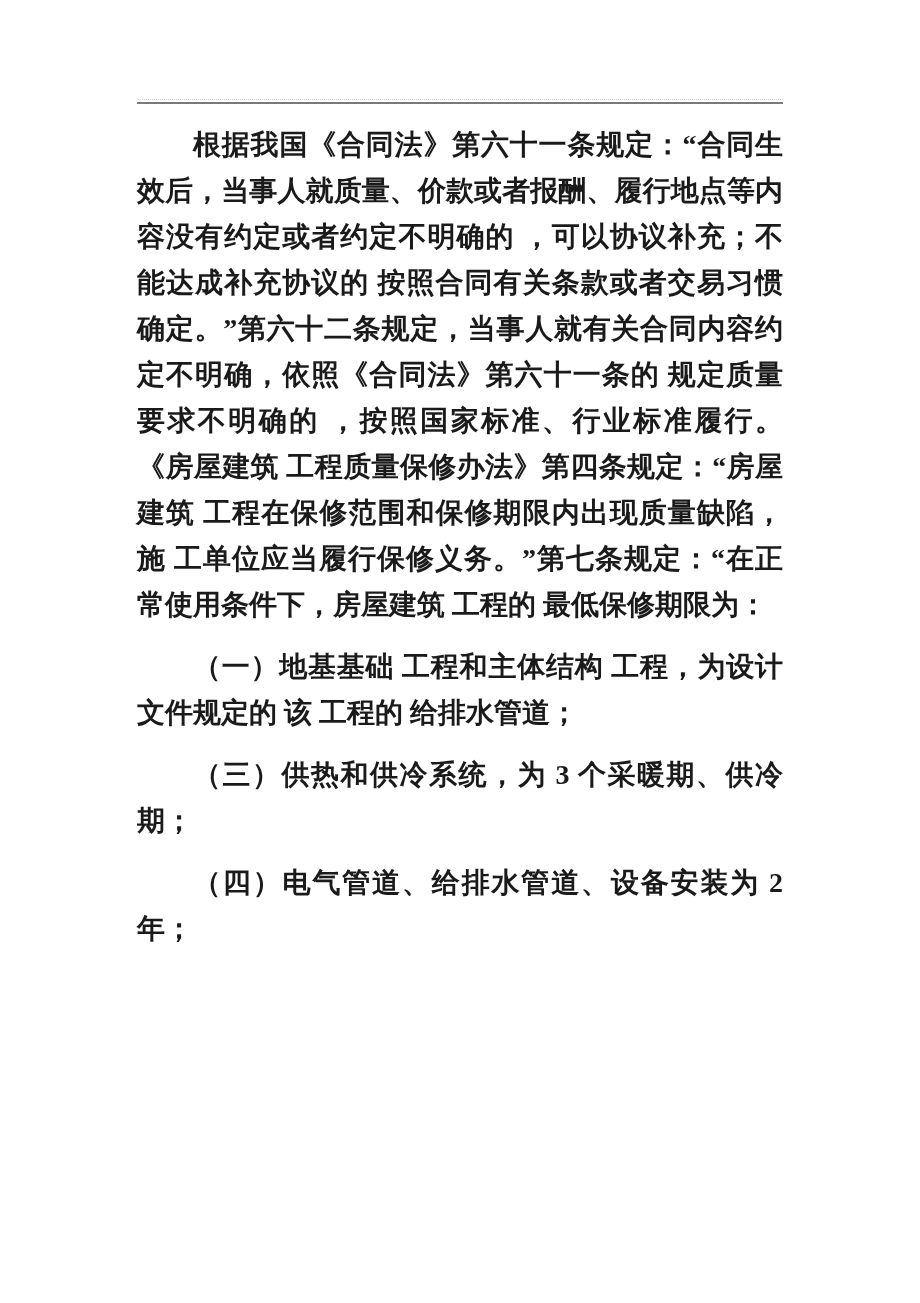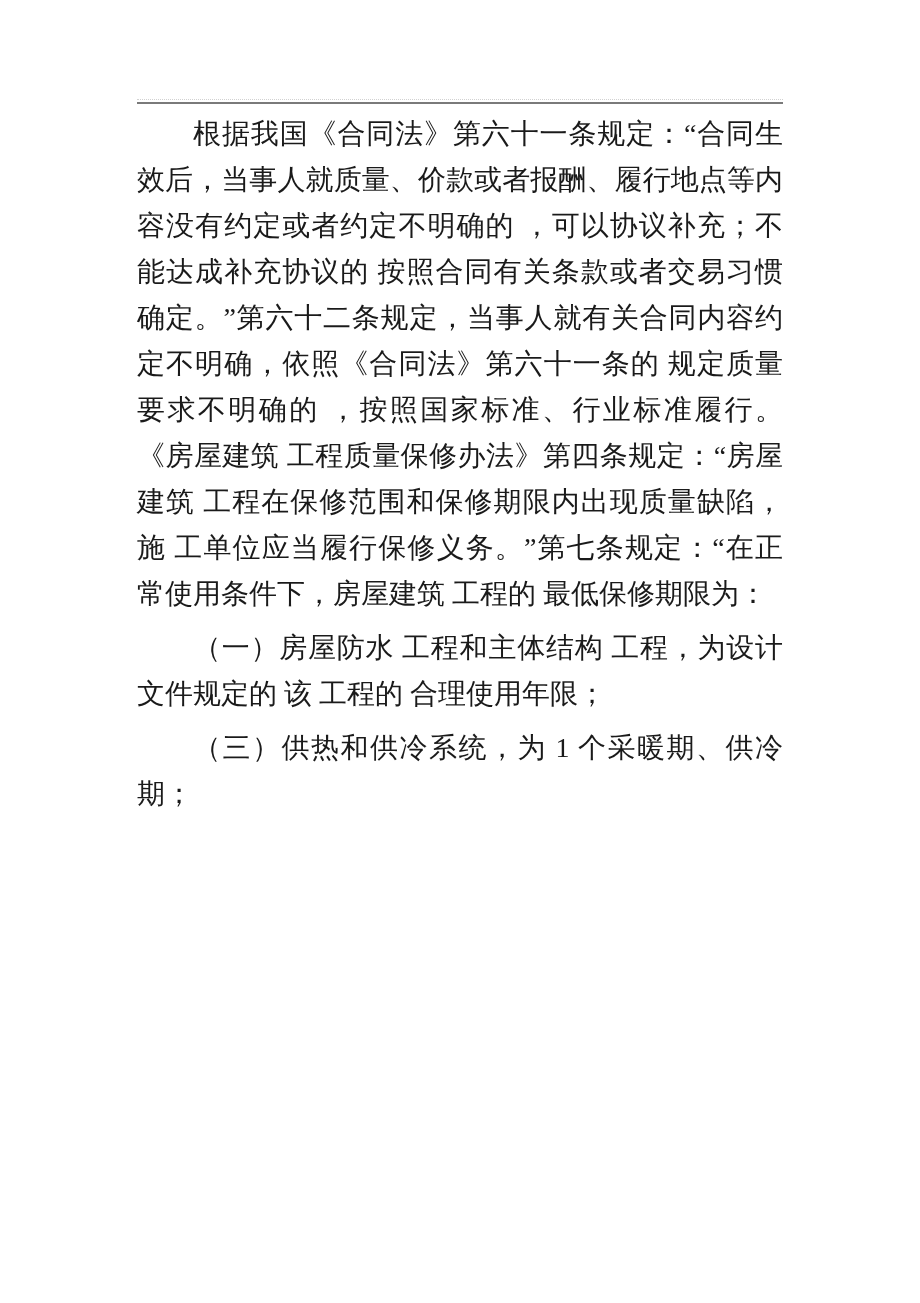--- a/index.html
+++ b/index.html
@@ -29,28 +29,30 @@
     left: 137px;
     top: 106px;
     width: 646px;
     color: #1a1a1a;
     font-size: 28px;
     line-height: 46px;
     text-align: justify;
     text-justify: inter-ideograph;
   }
   .doc-body p {
-    margin: 5px 0 8px 0;
+    margin: 16px 0 8px 0;
     text-indent: 2em;
     word-break: break-all;
+    font-weight: bold;
   }
 </style>
 </head>
 <body>
 
 <div class="page">
   <div class="header-rule"></div>
   <div class="doc-body">
     <p>根据我国《合同法》第六十一条规定：“合同生效后，当事人就质量、价款或者报酬、履行地点等内容没有约定或者约定不明确的 ，可以协议补充；不能达成补充协议的 按照合同有关条款或者交易习惯确定。”第六十二条规定，当事人就有关合同内容约定不明确，依照《合同法》第六十一条的 规定质量要求不明确的 ，按照国家标准、行业标准履行。《房屋建筑 工程质量保修办法》第四条规定：“房屋建筑 工程在保修范围和保修期限内出现质量缺陷，施 工单位应当履行保修义务。”第七条规定：“在正常使用条件下，房屋建筑 工程的 最低保修期限为：</p>
-    <p>（一）房屋防水 工程和主体结构 工程，为设计文件规定的 该 工程的 合理使用年限；</p>
-    <p>（三）供热和供冷系统，为 1 个采暖期、供冷期；</p>
+    <p>（一）地基基础 工程和主体结构 工程，为设计文件规定的 该 工程的 给排水管道；</p>
+    <p>（三）供热和供冷系统，为 3 个采暖期、供冷期；</p>
+    <p>（四）电气管道、给排水管道、设备安装为 2 年；</p>
   </div>
 </div>
 
 </body></html>

